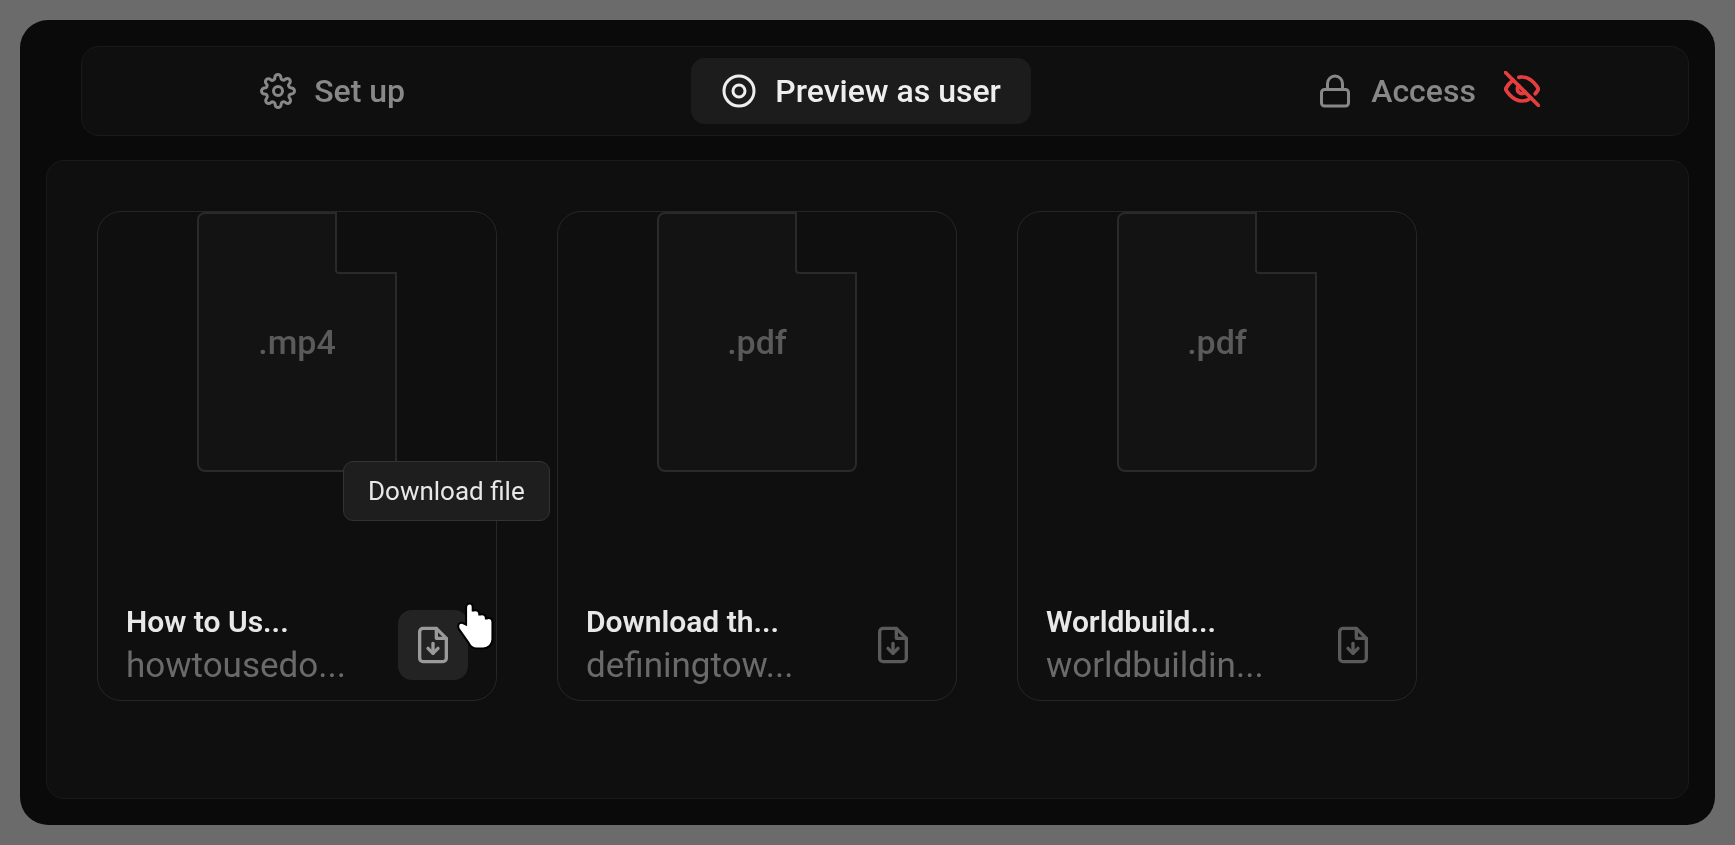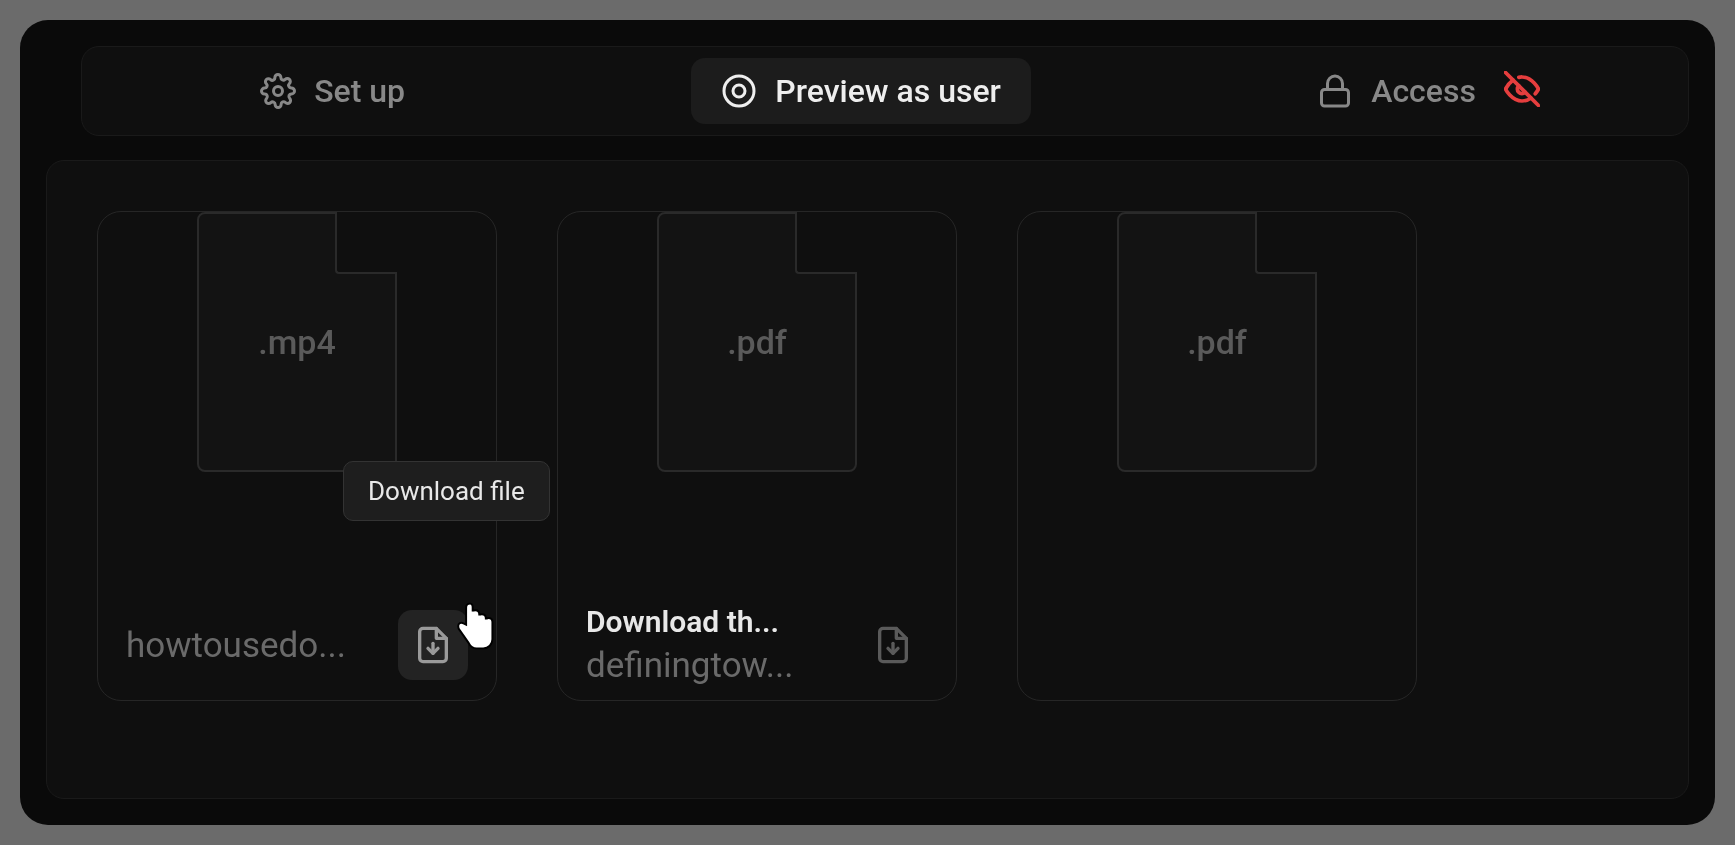--- a/index.html
+++ b/index.html
@@ -240,20 +240,21 @@
   <div class="content-area">
 
     <div class="file-card">
       <div class="file-preview">
         <div class="file-doc-icon">
           <span class="file-ext">.mp4</span>
         </div>
       </div>
       <div class="file-footer">
         <div class="file-meta">
+          <div class="file-title">How to Us...</div>
           <div class="file-subtitle">howtousedo...</div>
         </div>
         <div class="download-btn hover">
           <svg viewBox="0 0 24 24" fill="none" stroke="currentColor" stroke-width="2" stroke-linecap="round" stroke-linejoin="round">
             <path d="M14 2H6a2 2 0 0 0-2 2v16a2 2 0 0 0 2 2h12a2 2 0 0 0 2-2V8z"></path>
             <polyline points="14 2 14 8 20 8"></polyline>
             <line x1="12" y1="11" x2="12" y2="17"></line>
             <polyline points="9 14 12 17 15 14"></polyline>
           </svg>
         </div>
@@ -281,20 +282,34 @@
         </div>
       </div>
     </div>
 
     <div class="file-card">
       <div class="file-preview">
         <div class="file-doc-icon">
           <span class="file-ext">.pdf</span>
         </div>
       </div>
+      <div class="file-footer">
+        <div class="file-meta">
+          <div class="file-title">Worldbuild...</div>
+          <div class="file-subtitle">worldbuildin...</div>
+        </div>
+        <div class="download-btn">
+          <svg viewBox="0 0 24 24" fill="none" stroke="currentColor" stroke-width="2" stroke-linecap="round" stroke-linejoin="round">
+            <path d="M14 2H6a2 2 0 0 0-2 2v16a2 2 0 0 0 2 2h12a2 2 0 0 0 2-2V8z"></path>
+            <polyline points="14 2 14 8 20 8"></polyline>
+            <line x1="12" y1="11" x2="12" y2="17"></line>
+            <polyline points="9 14 12 17 15 14"></polyline>
+          </svg>
+        </div>
+      </div>
     </div>
 
     <div class="tooltip">Download file</div>
 
     <div class="cursor">
       <svg viewBox="0 0 32 38" fill="white" stroke="black" stroke-width="1.5">
         <path d="M13 2 C11 2 10 3 10 5 L10 18 L8 17 C6 16 4 17 4 19 C4 20 4 21 5 22 L12 32 C13 34 15 36 18 36 L23 36 C27 36 30 33 30 29 L30 16 C30 14 29 13 27 13 C26 13 25 13.5 25 14 L25 13 C25 11 24 10 22 10 C21 10 20 10.5 20 11 L20 10 C20 8 19 7 17 7 C16 7 15 7.5 15 8 L15 5 C15 3 14 2 13 2 Z"></path>
       </svg>
     </div>
 

